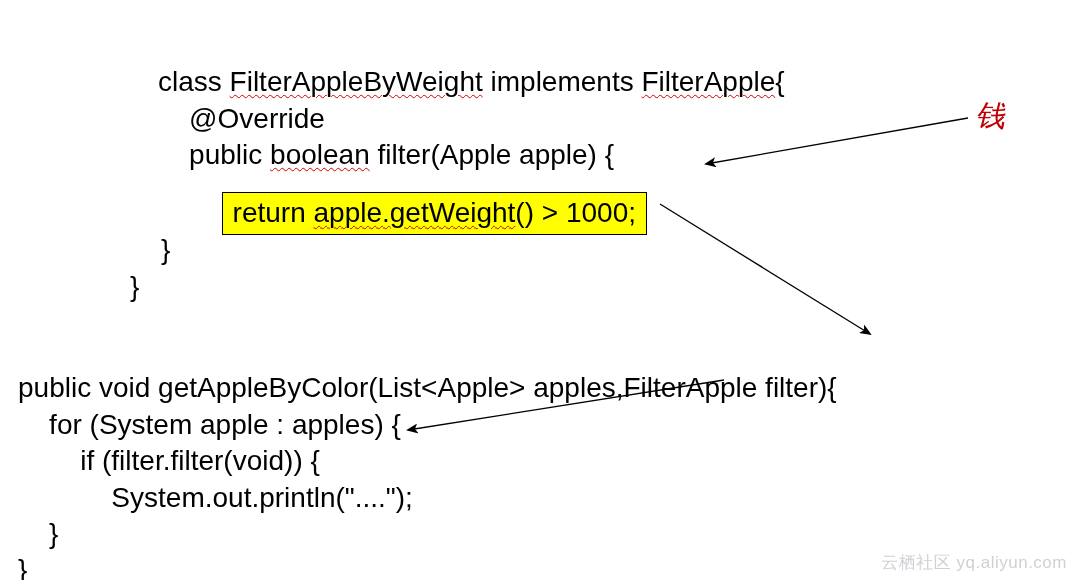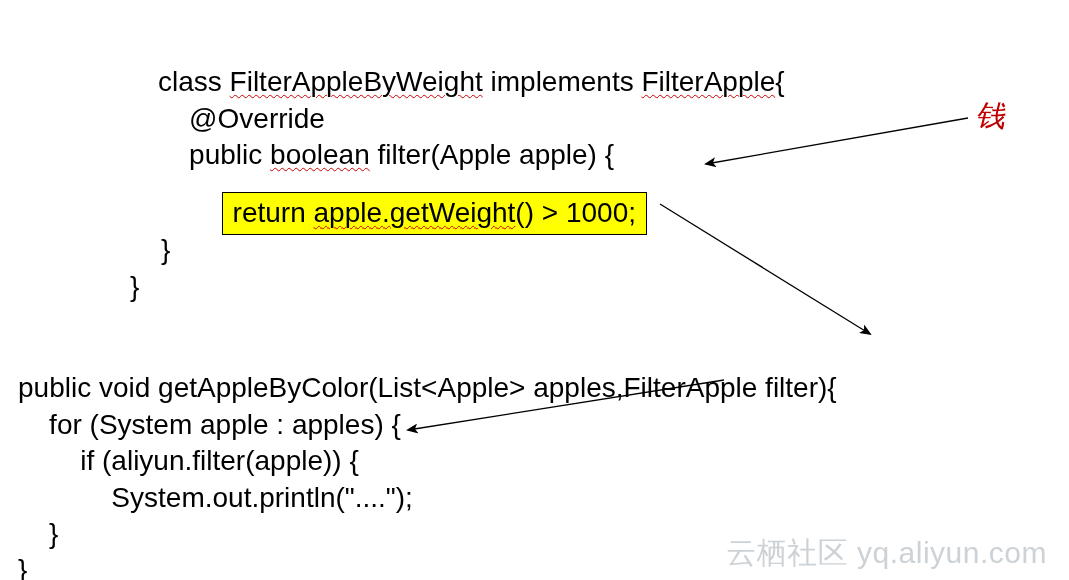--- a/index.html
+++ b/index.html
@@ -35,24 +35,24 @@
   }
   .annotation {
     position: absolute;
     color: #c00000;
     font-family: "KaiTi","STKaiti","SimSun",serif;
     font-size: 30px;
     font-style: italic;
   }
   .watermark {
     position: absolute;
-    right: 22px;
+    right: 2px;
     bottom: 6px;
     color: rgba(200,205,210,0.9);
-    font-size: 30px;
+    font-size: 17px;
     font-family: Arial, sans-serif;
     letter-spacing: 0.5px;
   }
   svg.arrows {
     position: absolute;
     left: 0; top: 0;
     width: 1069px;
     height: 580px;
     pointer-events: none;
   }
@@ -71,21 +71,21 @@
 </div>
 
 <div class="code-area" style="left:130px; top:196px;">
 <span>    }</span>
 <span>}</span>
 </div>
 
 <div class="code-area" style="left:18px; top:334px;">
 <span>public void getAppleByColor(List&lt;Apple&gt; apples,FilterApple filter){</span>
 <span>    for (System apple : apples) {</span>
-<span>        if (aliyun.filter(apple)) {</span>
+<span>        if (filter.filter(void)) {</span>
 <span>            System.out.println("....");</span>
 <span>    }</span>
 <span>}</span>
 </div>
 
 <div class="annotation" style="left:975px; top:96px;">钱</div>
 
 <svg class="arrows">
   <defs>
     <marker id="arrowhead" markerWidth="12" markerHeight="10" refX="10" refY="5" orient="auto" markerUnits="userSpaceOnUse">

